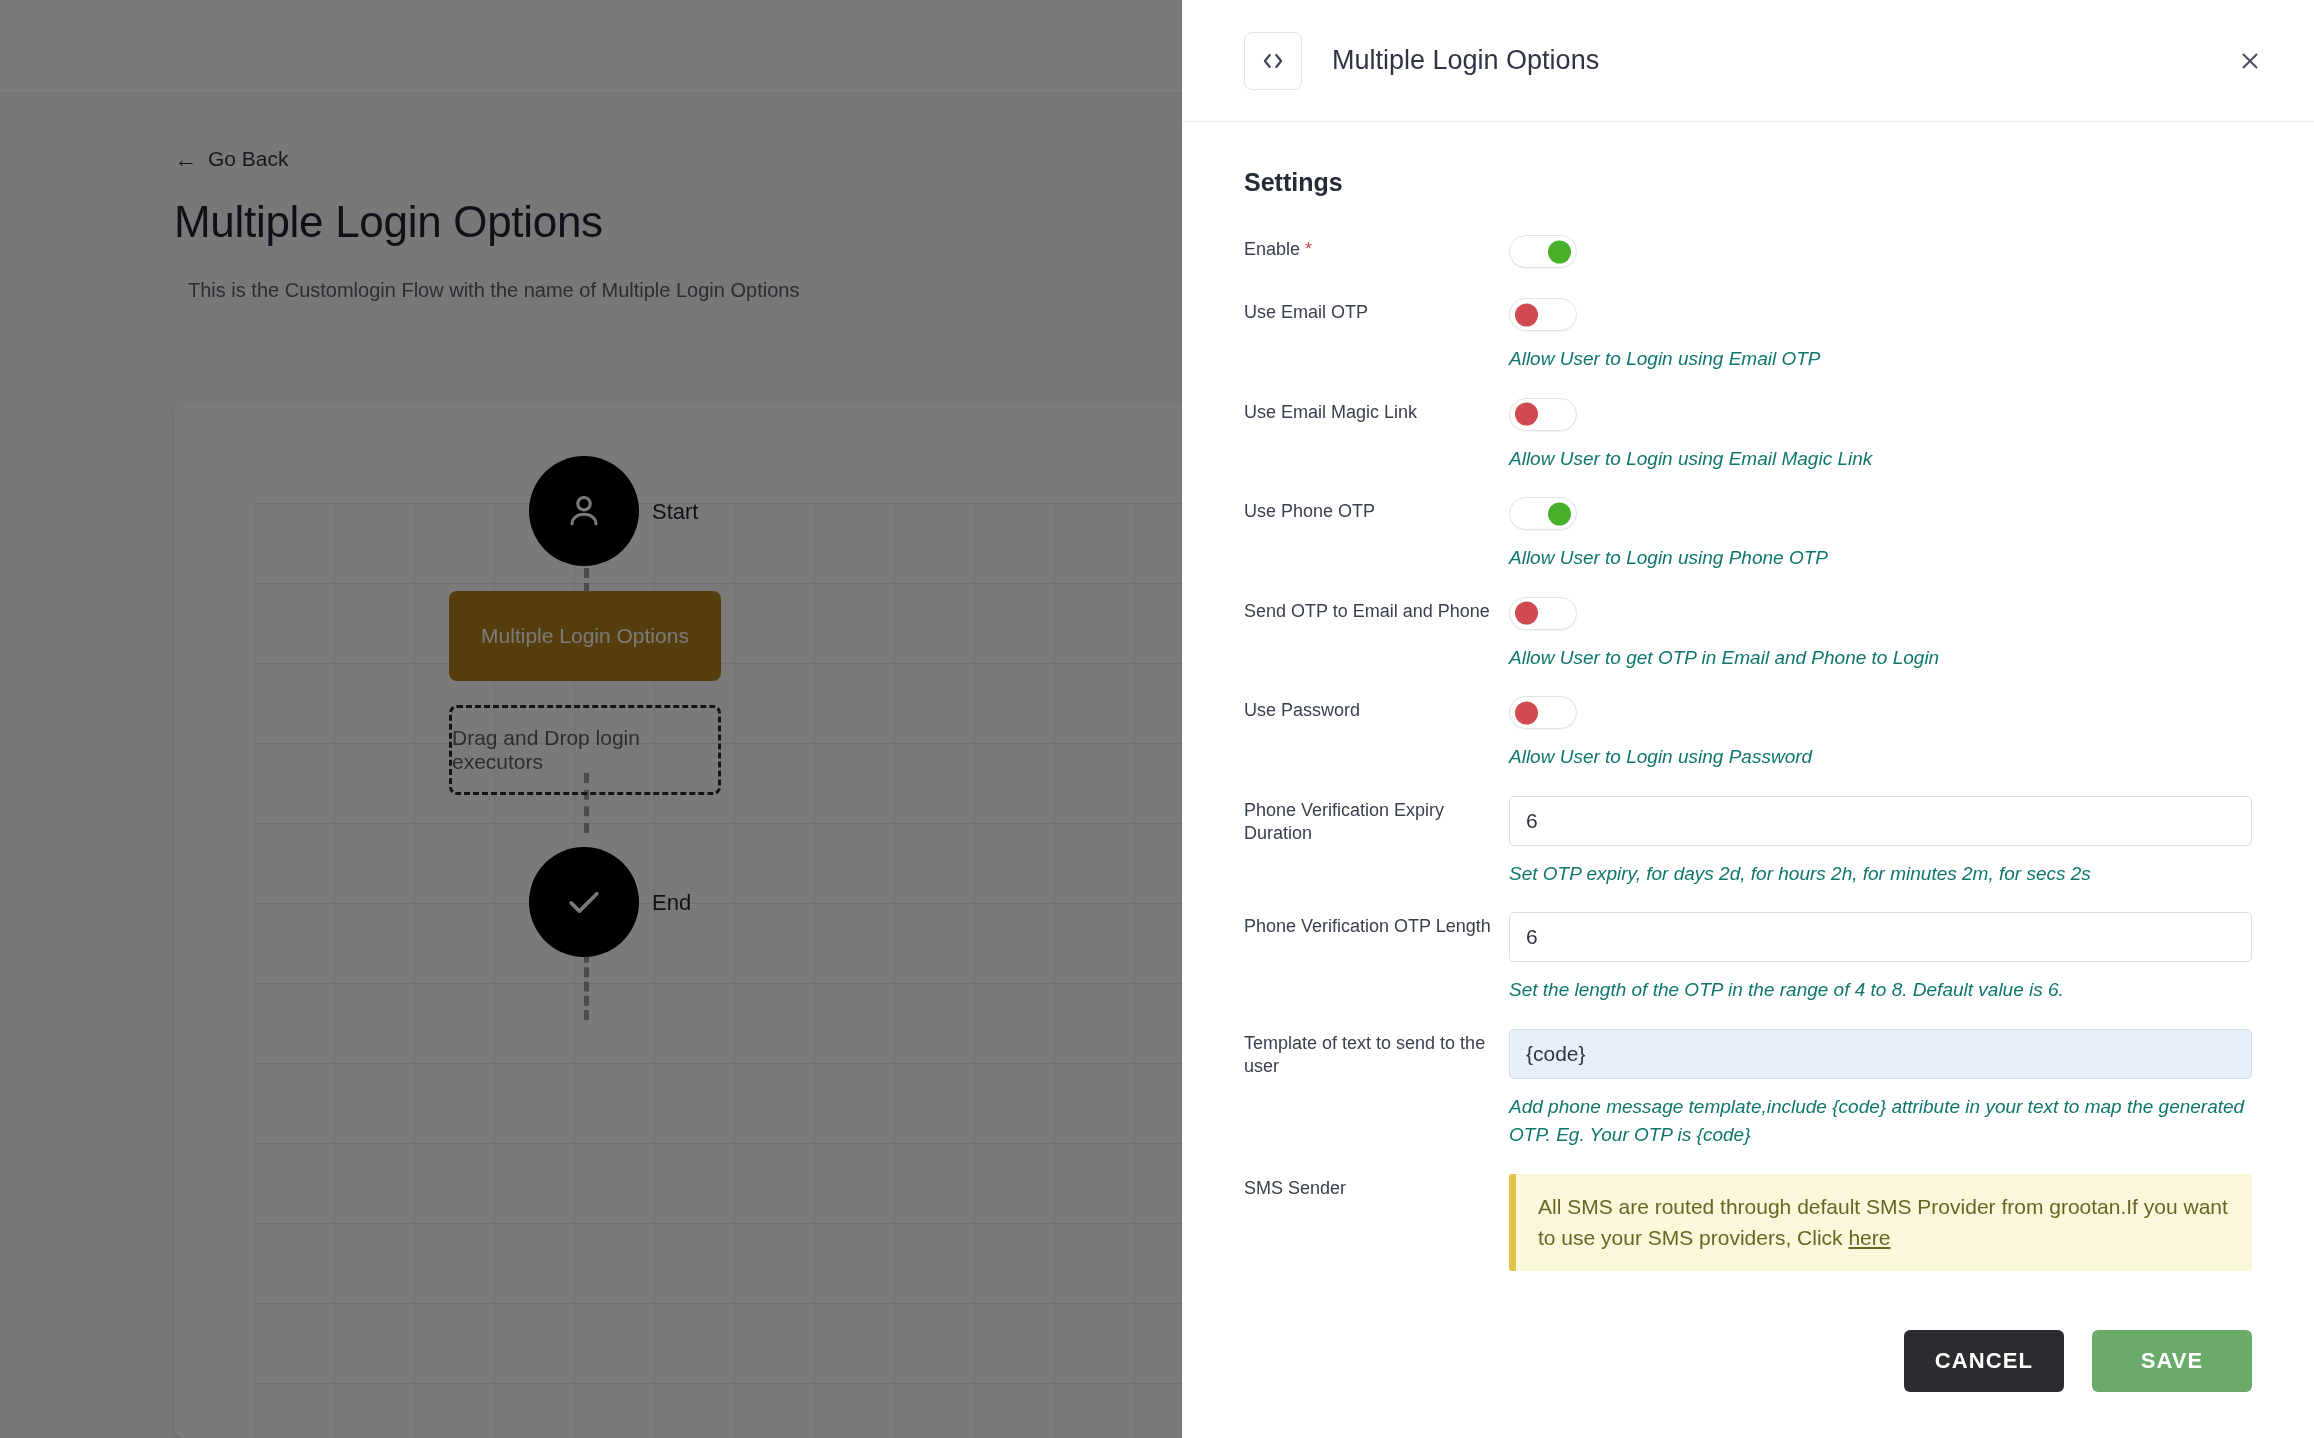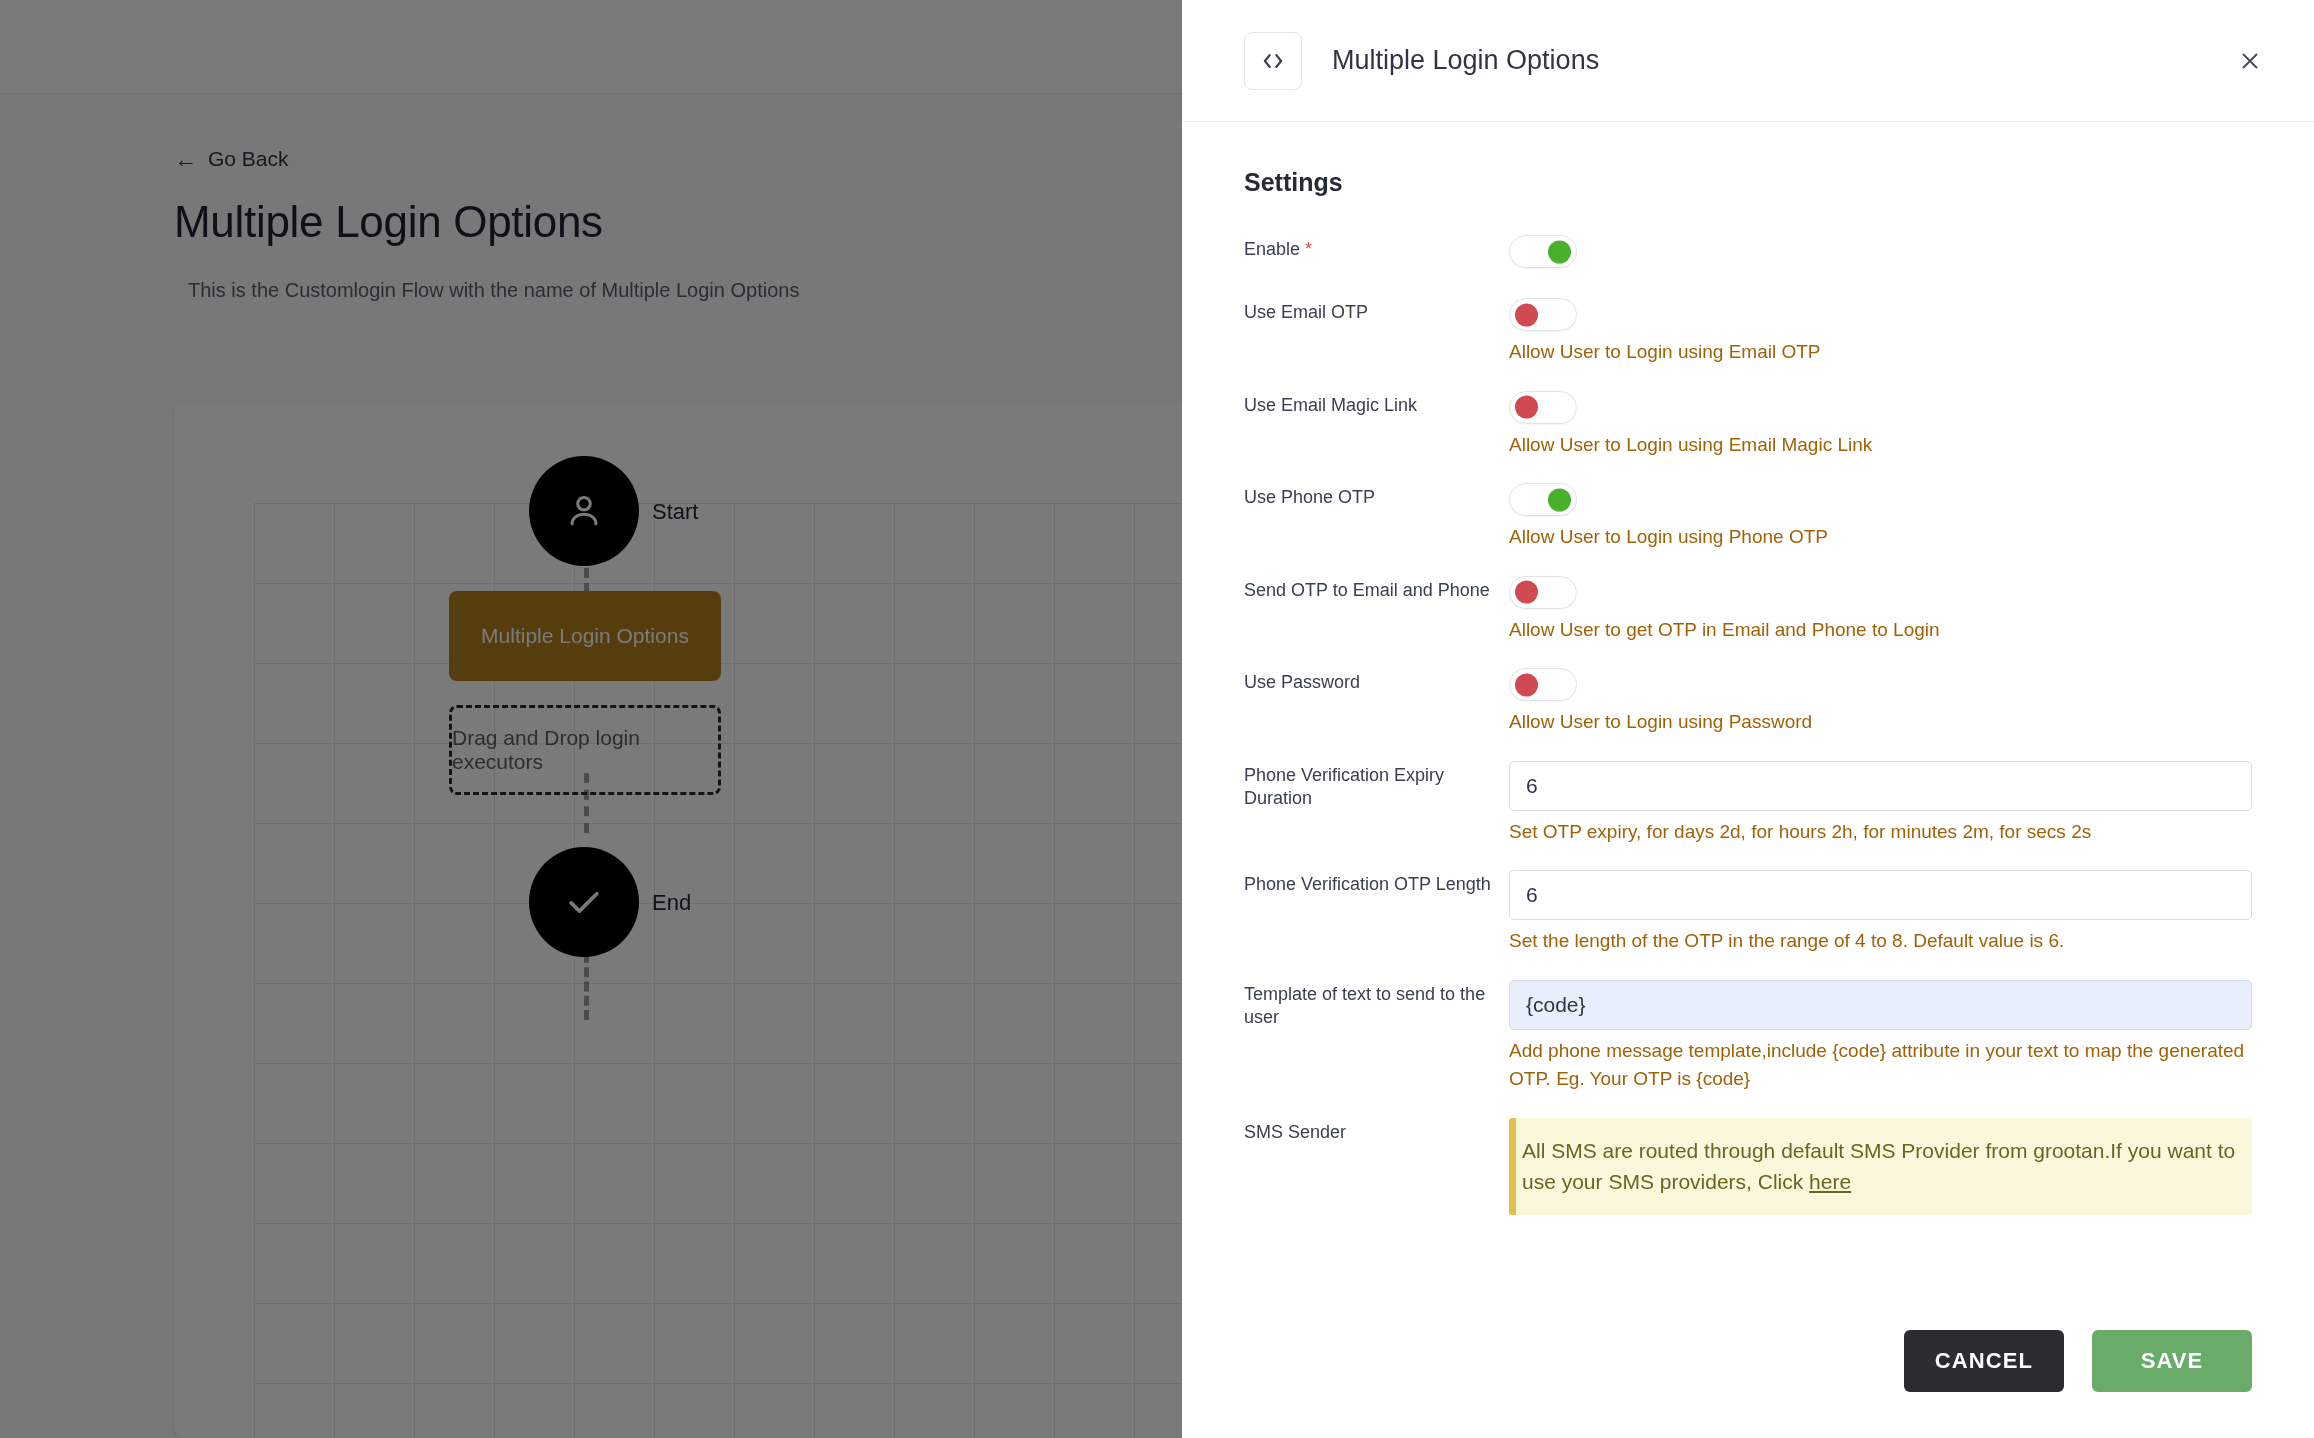--- a/index.html
+++ b/index.html
@@ -121,34 +121,34 @@
     position: relative; cursor: pointer; box-shadow: 0 1px 1px rgba(0,0,0,.04);
   }
   .knob {
     position: absolute; top: 50%; transform: translateY(-50%);
     width: 23px; height: 23px; border-radius: 50%;
   }
   .toggle.on  .knob { right: 5px; background: #49b02c; }
   .toggle.off .knob { left: 5px;  background: #cf4a51; }
 
   .helper {
-    font-size: 19px; color: #a16207; margin-top: 7px; line-height: 1.5;
+    font-size: 19px; color: #0f766e; margin-top: 14px; line-height: 1.5; font-style: italic;
   }
 
   .field {
     width: 100%; height: 50px; border-radius: 5px;
     border: 1px solid #d8dde6; background: #ffffff;
     font-size: 21px; color: #2f3545; padding: 0 16px;
     font-family: "Liberation Sans", sans-serif; outline: none;
   }
   .field.focused { background: #e9eefb; border-color: #d4dcec; }
 
   .callout {
     background: #fbf7da; border-left: 7px solid #e0c14c; border-radius: 3px;
-    padding: 17px 6px; font-size: 21px; color: #6b6524; line-height: 1.5;
+    padding: 17px 22px; font-size: 21px; color: #6b6524; line-height: 1.5;
   }
   .callout a { color: #6b6524; text-decoration: underline; cursor: pointer; }
 
   .r-gap-a { margin-bottom: 24px; }
   .r-gap-b { margin-bottom: 30px; }
 
   .drawer-foot {
     flex: 0 0 auto; padding: 26px 62px 46px 62px;
     display: flex; justify-content: flex-end; gap: 28px;
   }

